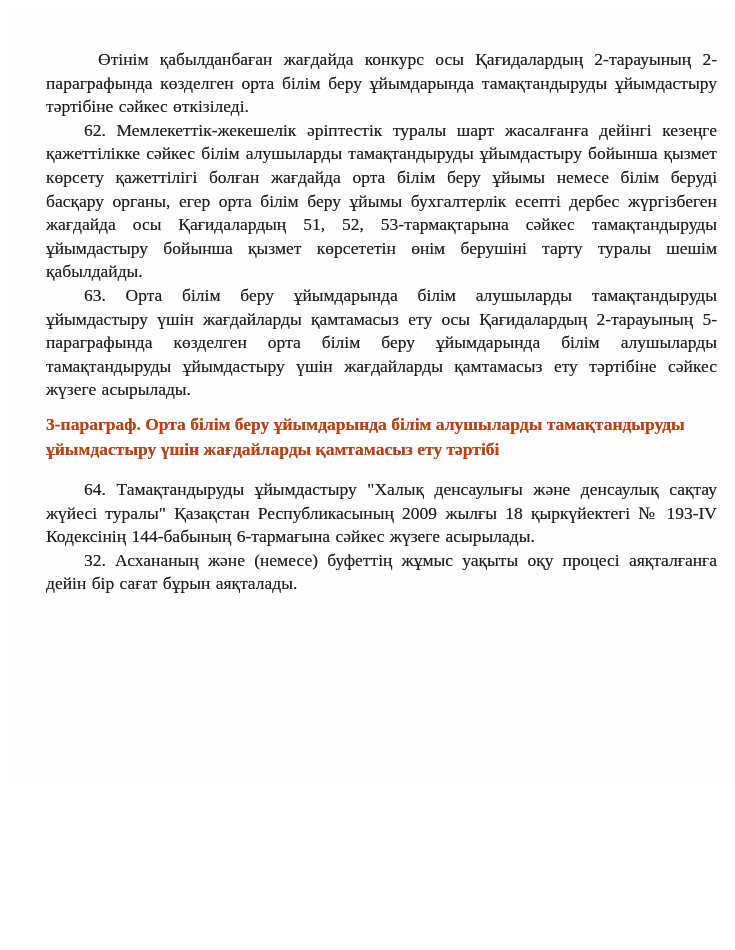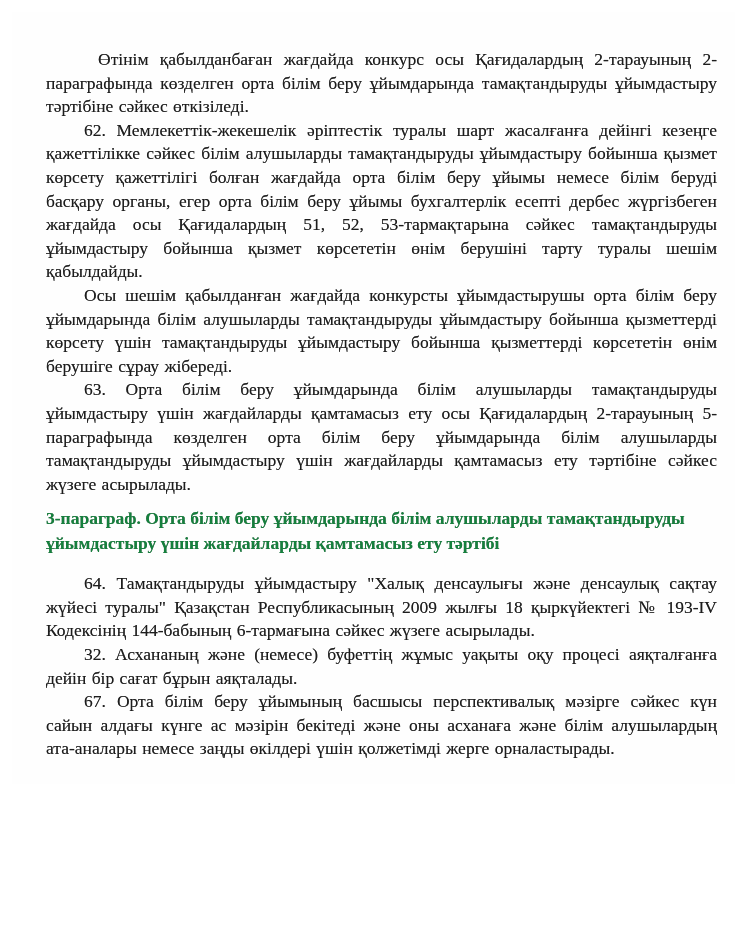--- a/index.html
+++ b/index.html
@@ -30,41 +30,39 @@
   .page p.indent-lg {
     text-indent: 52px;
   }
   .page h2 {
     margin: 10px 0 16px 0;
     font-size: 17.5px;
     line-height: 25px;
     font-weight: bold;
     text-align: left;
     text-indent: 0;
-    color: #15803d;
+    color: #c2410c;
   }
   
   .scan-text {
     text-shadow: 0 0 0.45px rgba(20,20,20,0.55);
   }
 </style>
 </head>
 <body>
 
 <div class="page scan-text">
   <p class="indent-lg">Өтінім қабылданбаған жағдайда конкурс осы Қағидалардың 2-тарауының 2-параграфында көзделген орта білім беру ұйымдарында тамақтандыруды ұйымдастыру тәртібіне сәйкес өткізіледі.</p>
 
   <p>62. Мемлекеттік-жекешелік әріптестік туралы шарт жасалғанға дейінгі кезеңге қажеттілікке сәйкес білім алушыларды тамақтандыруды ұйымдастыру бойынша қызмет көрсету қажеттілігі болған жағдайда орта білім беру ұйымы немесе білім беруді басқару органы, егер орта білім беру ұйымы бухгалтерлік есепті дербес жүргізбеген жағдайда осы Қағидалардың 51, 52, 53-тармақтарына сәйкес тамақтандыруды ұйымдастыру бойынша қызмет көрсететін өнім берушіні тарту туралы шешім қабылдайды.</p>
 
-  <p>Осы шешім қабылданған жағдайда конкурсты ұйымдастырушы орта білім беру ұйымдарында білім алушыларды тамақтандыруды ұйымдастыру бойынша қызметтерді көрсету үшін тамақтандыруды ұйымдастыру бойынша қызметтерді көрсететін өнім берушіге сұрау жібереді.</p>
 
   <p>63. Орта білім беру ұйымдарында білім алушыларды тамақтандыруды ұйымдастыру үшін жағдайларды қамтамасыз ету осы Қағидалардың 2-тарауының 5-параграфында көзделген орта білім беру ұйымдарында білім алушыларды тамақтандыруды ұйымдастыру үшін жағдайларды қамтамасыз ету тәртібіне сәйкес жүзеге асырылады.</p>
 
   <h2>3-параграф. Орта білім беру ұйымдарында білім алушыларды тамақтандыруды ұйымдастыру үшін жағдайларды қамтамасыз ету тәртібі</h2>
 
   <p>64. Тамақтандыруды ұйымдастыру "Халық денсаулығы және денсаулық сақтау жүйесі туралы" Қазақстан Республикасының 2009 жылғы 18 қыркүйектегі № 193-IV Кодексінің 144-бабының 6-тармағына сәйкес жүзеге асырылады.</p>
 
   <p>32. Асхананың және (немесе) буфеттің жұмыс уақыты оқу процесі аяқталғанға дейін бір сағат бұрын аяқталады.</p>
 
 
-  <p>67. Орта білім беру ұйымының басшысы перспективалық мәзірге сәйкес күн сайын алдағы күнге ас мәзірін бекітеді және оны асханаға және білім алушылардың ата-аналары немесе заңды өкілдері үшін қолжетімді жерге орналастырады.</p>
 
 </div>
 
 </body></html>

